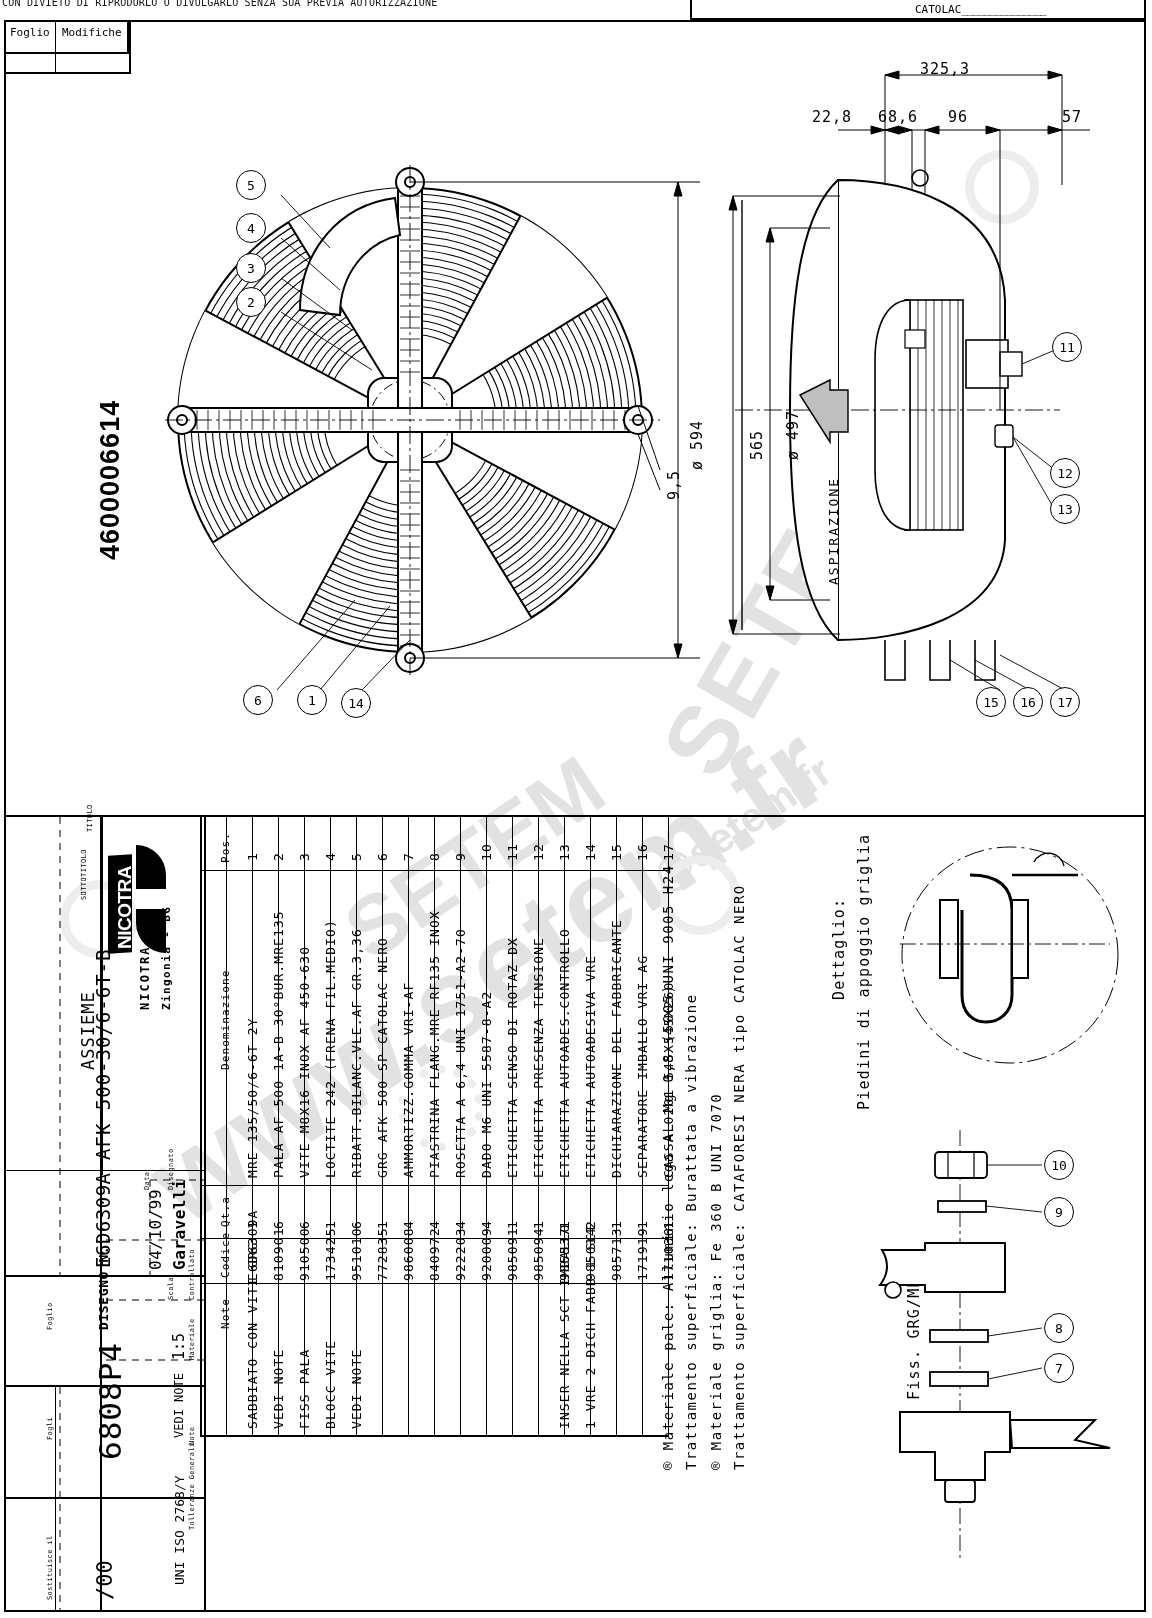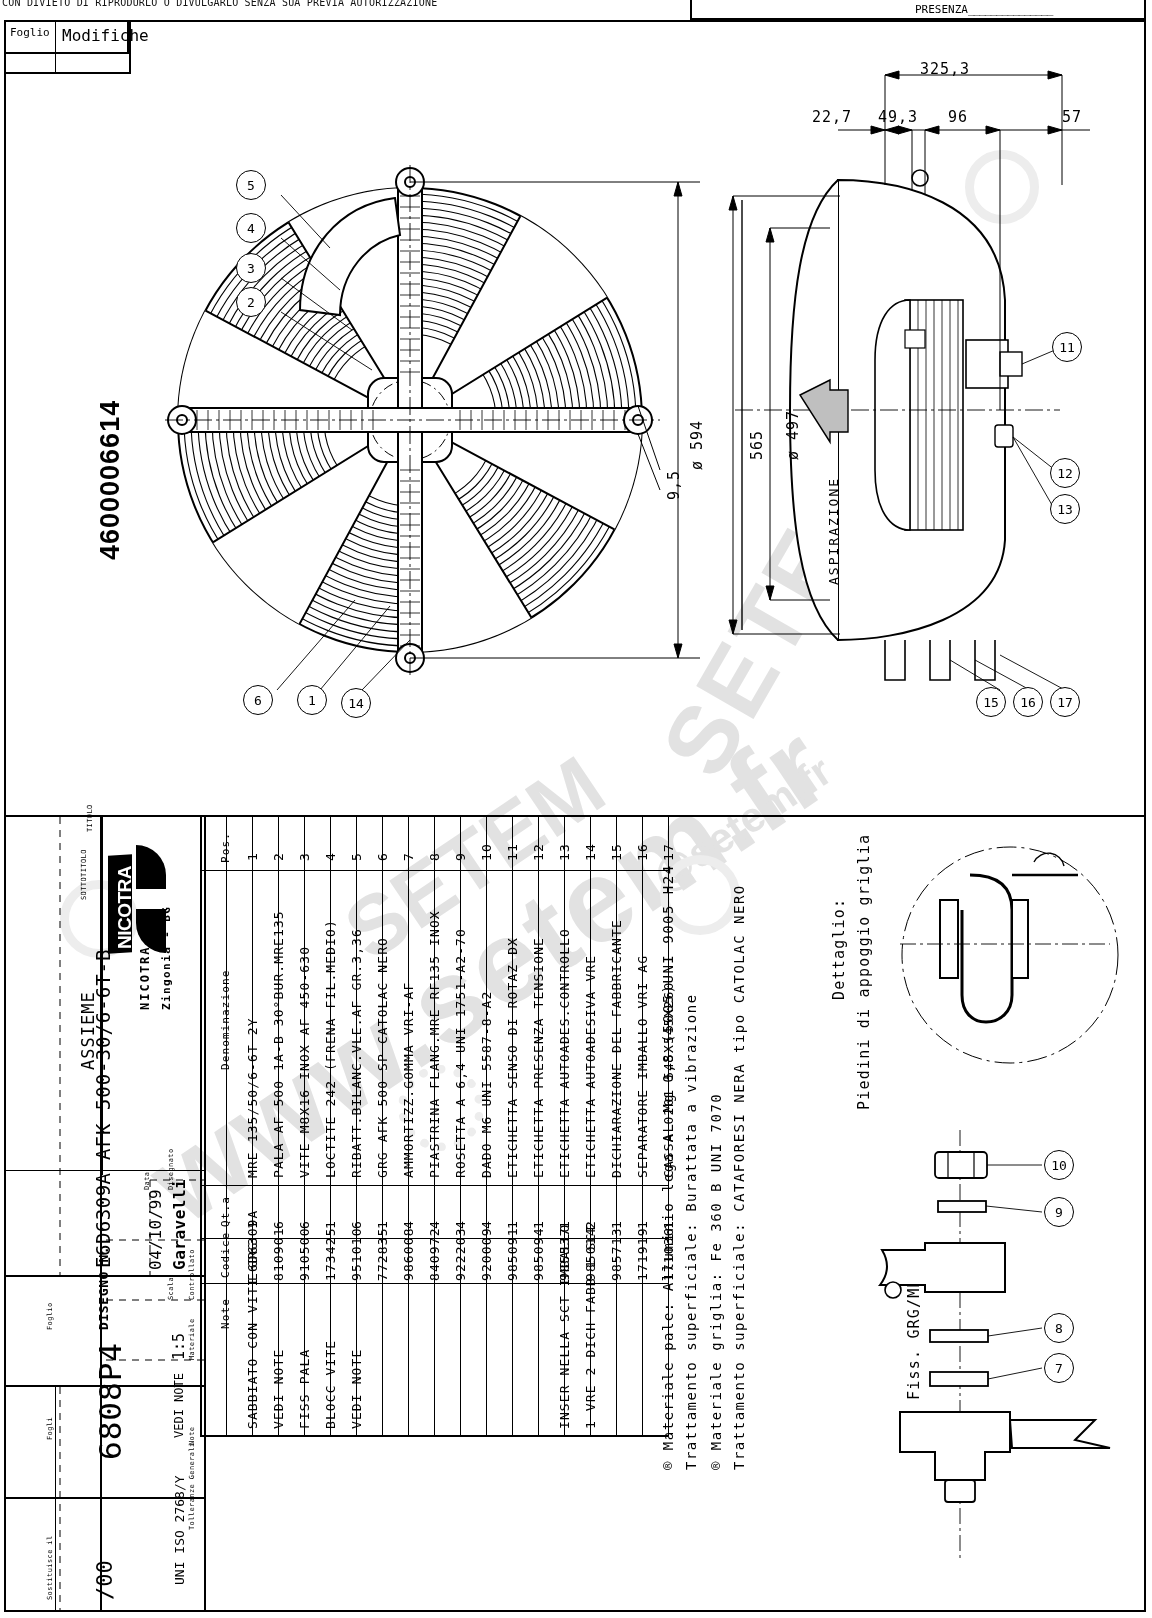--- a/index.html
+++ b/index.html
@@ -28,21 +28,21 @@
   }
   #hdr-pratico .dash { letter-spacing:-1px; }
 
   
   #frame { left:4px; top:20px; width:1142px; height:1592px; border:2px solid #000; }
 
   
   #idx-box { left:4px; top:20px; width:125px; height:34px; border-right:2px solid #000; border-bottom:2px solid #000; }
   #idx-sep { left:55px; top:20px; width:1px; height:34px; background:#000; }
   #idx-l1 { left:10px; top:26px; font-size:11px; font-family:"DejaVu Sans Mono", monospace; }
-  #idx-l2 { left:62px; top:26px; font-size:16px; font-family:"DejaVu Sans Mono", monospace; }
+  #idx-l2 { left:62px; top:26px; font-size:11px; font-family:"DejaVu Sans Mono", monospace; }
   #idx-row2-sep { left:55px; top:54px; width:1px; height:18px; background:#000; }
 
   
   #bignum {
     left:95px; top:560px; font-size:27px; font-weight:bold;
     font-family:"Liberation Sans", sans-serif; letter-spacing:1px;
   }
 
   
   .wm { position:absolute; color:#e2e2e2; font-weight:bold; pointer-events:none; user-select:none; }
@@ -96,21 +96,21 @@
 
   svg { position:absolute; left:0; top:0; overflow:visible; }
 </style>
 </head>
 <body>
 
 <div class="sheet">
 
   <div class="abs" id="hdr-note">CON DIVIETO DI RIPRODURLO O DIVULGARLO SENZA SUA PREVIA AUTORIZZAZIONE</div>
   <div class="abs" id="hdr-pratico">
-    <span>PRESENZA</span><span class="dash">_______________</span>
+    <span>CATOLAC</span><span class="dash">_______________</span>
   </div>
 
   <div class="ln" style="left:690px;top:-4px;width:2px;height:24px;"></div>
   <div class="ln" style="left:1144px;top:-4px;width:2px;height:24px;"></div>
   <div class="ln" style="left:690px;top:18px;width:456px;height:2px;"></div>
 
   <div class="abs" id="frame"></div>
 
   <div class="abs" id="idx-box"></div>
   <div class="ln" id="idx-sep"></div>
@@ -390,22 +390,22 @@
       <line x1="1022" y1="364" x2="1055" y2="350"></line>
       <line x1="1013" y1="437" x2="1055" y2="470"></line>
       <line x1="1013" y1="437" x2="1052" y2="505"></line>
       <line x1="950" y1="660" x2="1000" y2="690"></line>
       <line x1="975" y1="660" x2="1030" y2="690"></line>
       <line x1="1000" y1="655" x2="1065" y2="690"></line>
     </g>
   </svg>
 
   <div class="dim" style="left:920px;top:60px;">325,3</div>
-  <div class="dim" style="left:812px;top:108px;">22,7</div>
-  <div class="dim" style="left:878px;top:108px;">49,3</div>
+  <div class="dim" style="left:812px;top:108px;">22,8</div>
+  <div class="dim" style="left:878px;top:108px;">68,6</div>
   <div class="dim" style="left:948px;top:108px;">96</div>
   <div class="dim" style="left:1062px;top:108px;">57</div>
   <div class="dimv rot90" style="left:748px;top:460px;">565</div>
   <div class="dimv rot90" style="left:784px;top:460px;">ø 497</div>
   <div class="dim rot90" style="left:826px;top:585px;font-size:13px;letter-spacing:2px;">ASPIRAZIONE</div>
 
   <div class="balloon" style="left:1052px;top:332px;">11</div>
   <div class="balloon" style="left:1050px;top:458px;">12</div>
   <div class="balloon" style="left:1050px;top:494px;">13</div>
   <div class="balloon" style="left:976px;top:687px;">15</div>

